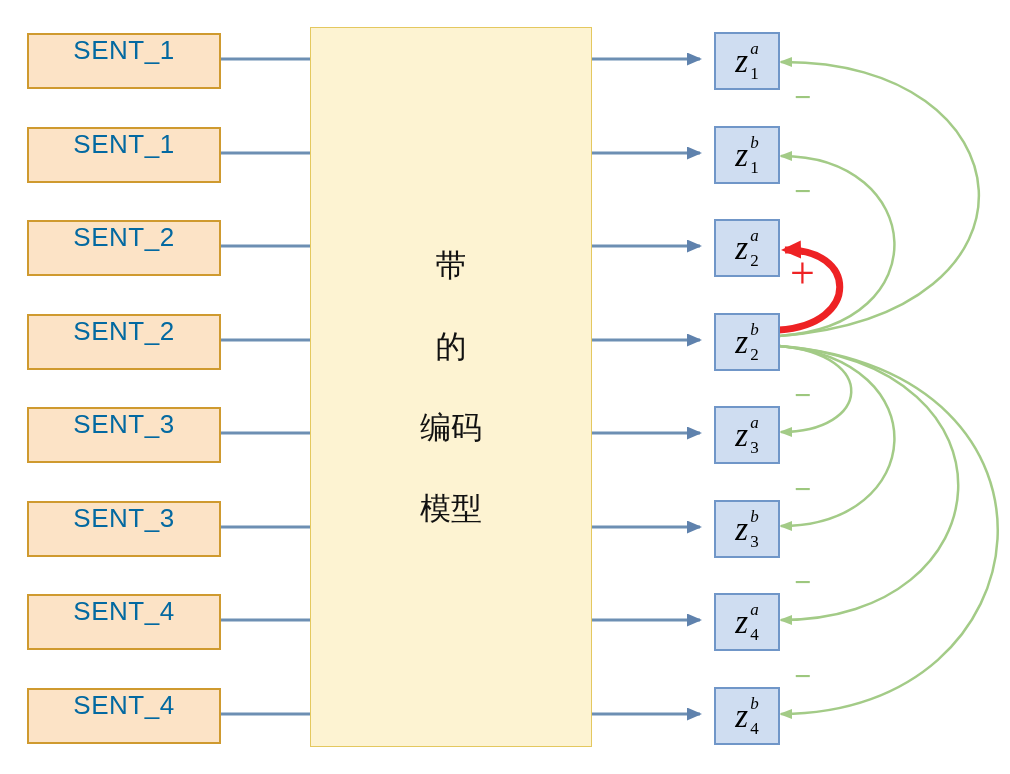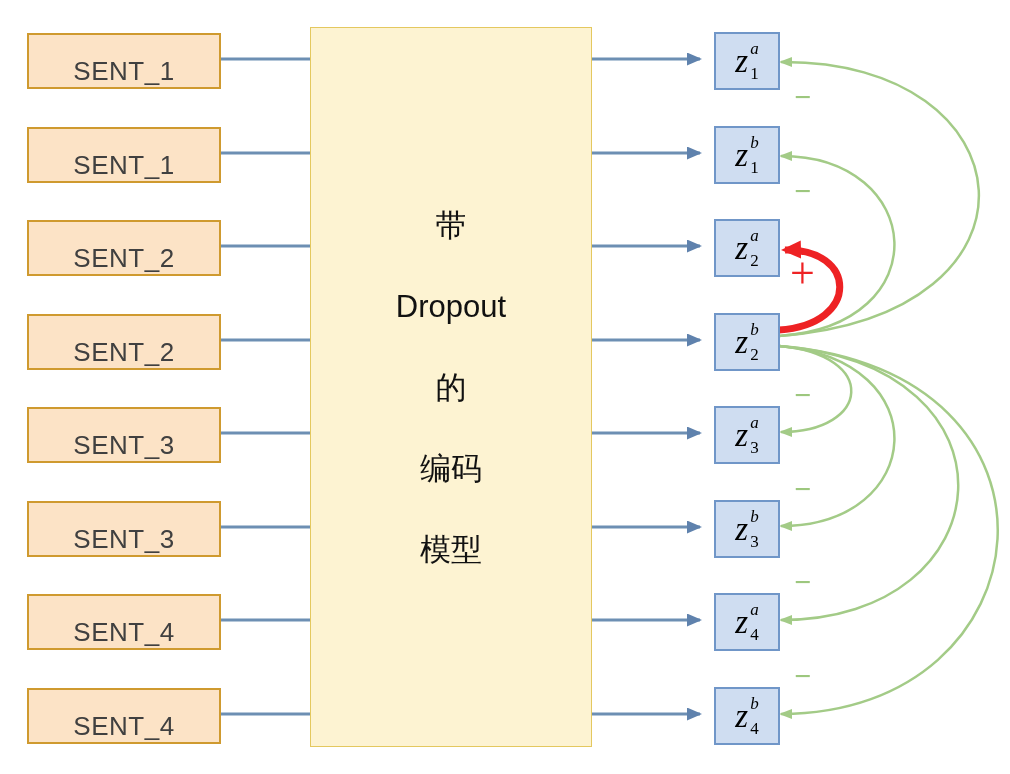--- a/index.html
+++ b/index.html
@@ -2,22 +2,22 @@
 <html><head>
 <meta charset="utf-8">
 <style>
   html,body{margin:0;padding:0;background:#ffffff;}
   .canvas{position:relative;width:1010px;height:774px;background:#ffffff;
           font-family:"Liberation Sans", sans-serif;overflow:hidden;}
   svg.layer{position:absolute;left:0;top:0;width:1010px;height:774px;}
 
   .input-box{position:absolute;left:27px;width:190px;height:52px;
              background:#fce3c6;border:2px solid #cf9a2f;box-sizing:content-box;
-             display:flex;align-items:flex-end;justify-content:center;
-             font-size:26px;color:#404040;letter-spacing:.5px;}
+             display:flex;align-items:flex-start;justify-content:center;
+             font-size:26px;color:#0369a1;letter-spacing:.5px;}
   .encoder-box{position:absolute;left:310px;top:27px;width:280px;height:718px;
              background:#fdf3d2;border:1.5px solid #e4c85f;
              display:flex;flex-direction:column;align-items:center;justify-content:center;
              gap:50px;font-size:31px;line-height:1;color:#111;}
   .output-box{position:absolute;left:714px;width:62px;height:54px;
              background:#cfddf1;border:2px solid #7096c8;
              display:flex;align-items:center;justify-content:center;}
   .z-letter{font-family:"Liberation Serif", serif;font-style:italic;font-size:33px;line-height:1;}
   .z-scripts{display:flex;flex-direction:column;justify-content:space-between;height:42px;
              margin-left:2px;font-family:"Liberation Serif", serif;font-size:17px;line-height:1;}
@@ -99,21 +99,20 @@
     </div>
   <div class="input-box" style="top:594px">
       <span>SENT_4</span>
     </div>
   <div class="input-box" style="top:688px">
       <span>SENT_4</span>
     </div>
 
   <div class="encoder-box">
     <span>带</span>
-    <span>Dropout</span>
     <span>的</span>
     <span>编码</span>
     <span>模型</span>
   </div>
 
   <div class="output-box" style="top:32px">
     <span class="z-letter">z</span>
     <span class="z-scripts">
         <span class="z-sup">a</span>
         <span class="z-sub">1</span>

